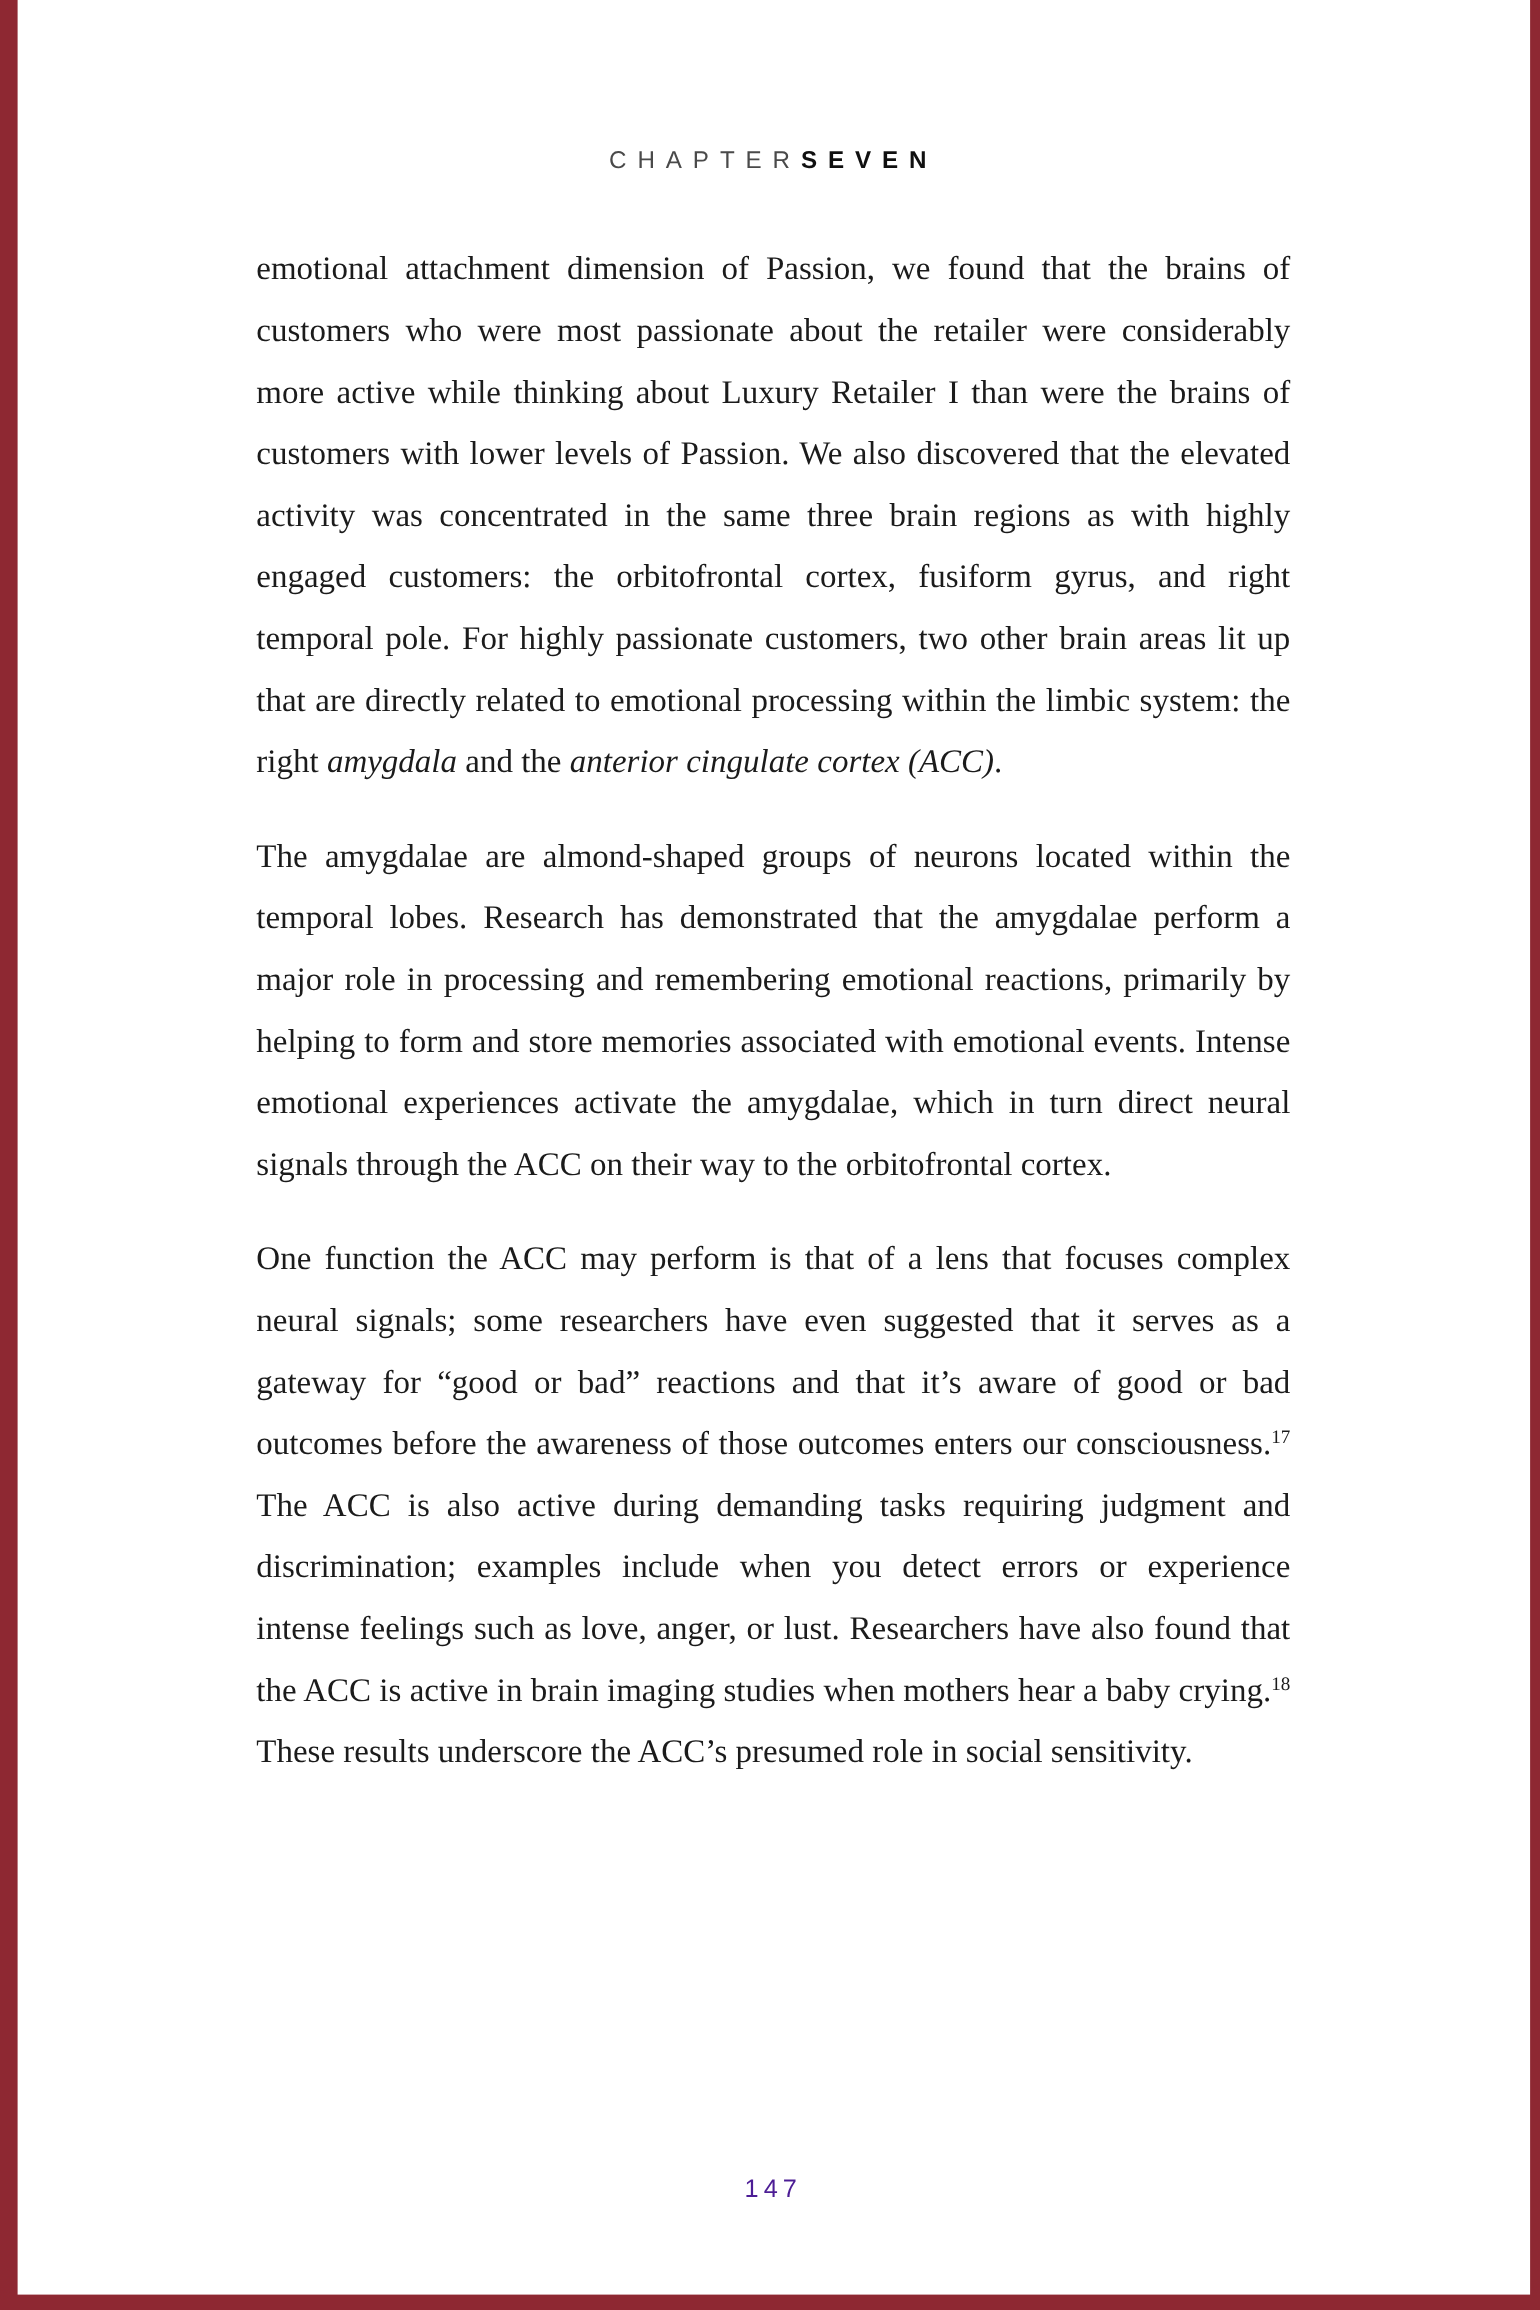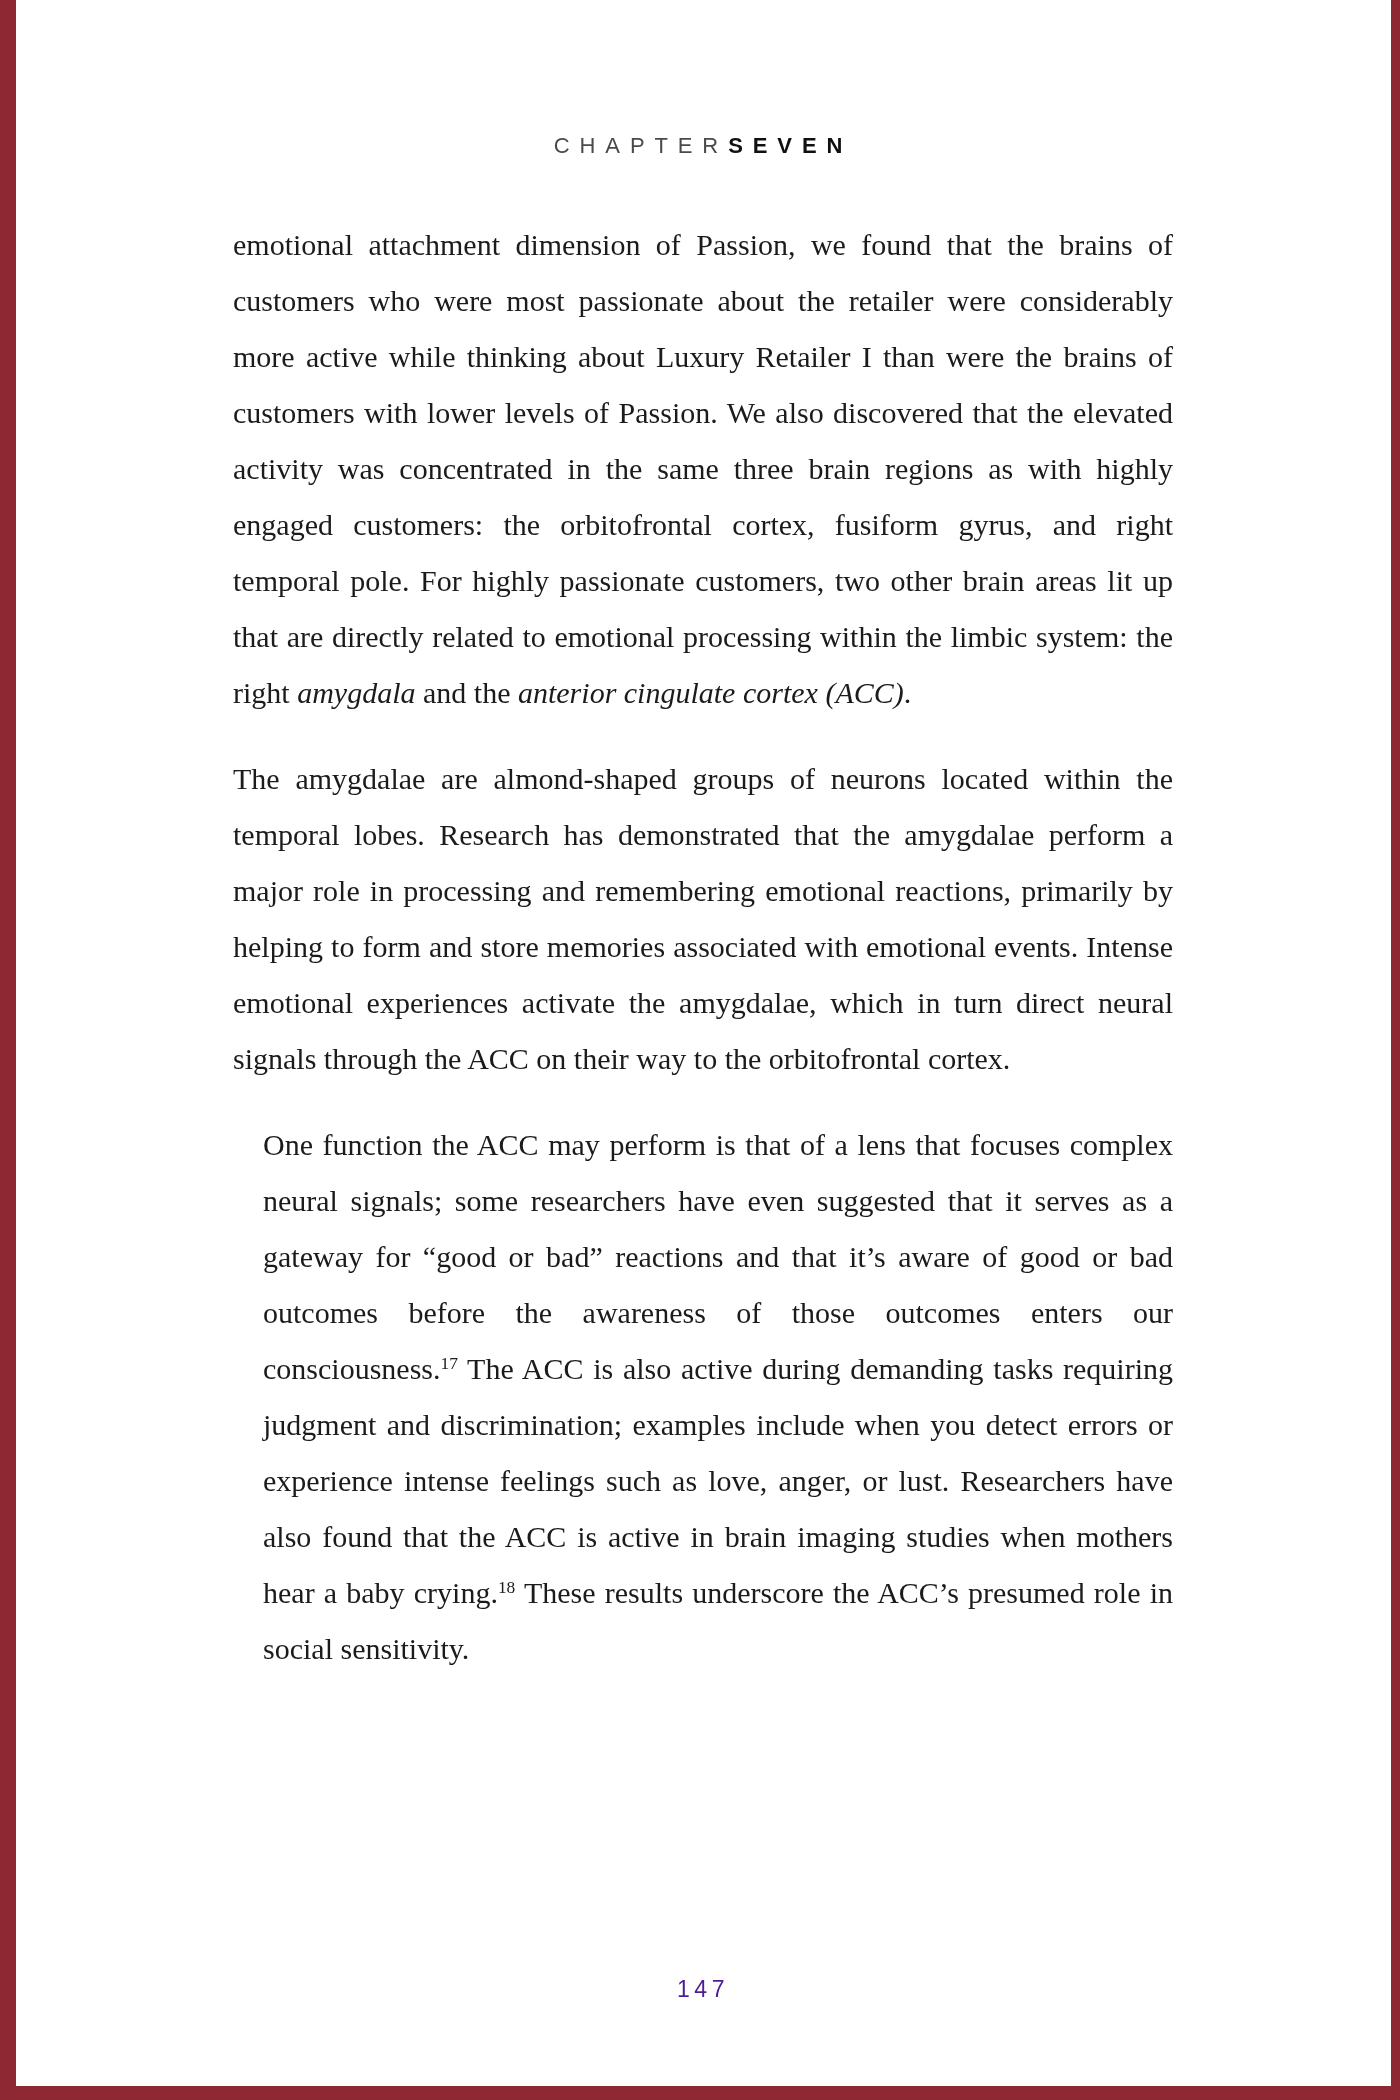--- a/index.html
+++ b/index.html
@@ -41,21 +41,21 @@
     .body-text {
       margin-top: 58px;
       font-size: 30px;
       line-height: 56px;
       color: var(--text-color, #1b1b1b);
     }
     .para {
       text-align: justify;
       margin-bottom: 30px;
     }
-    .para:last-child { margin-bottom: 0; margin-left: 30px; }
+    .para:last-child { margin-bottom: 0; }
     .para em { font-style: italic; }
     .para sup {
       font-size: 0.58em;
       line-height: 0;
       vertical-align: baseline;
       position: relative;
       top: -0.55em;
     }
 
     .folio {

